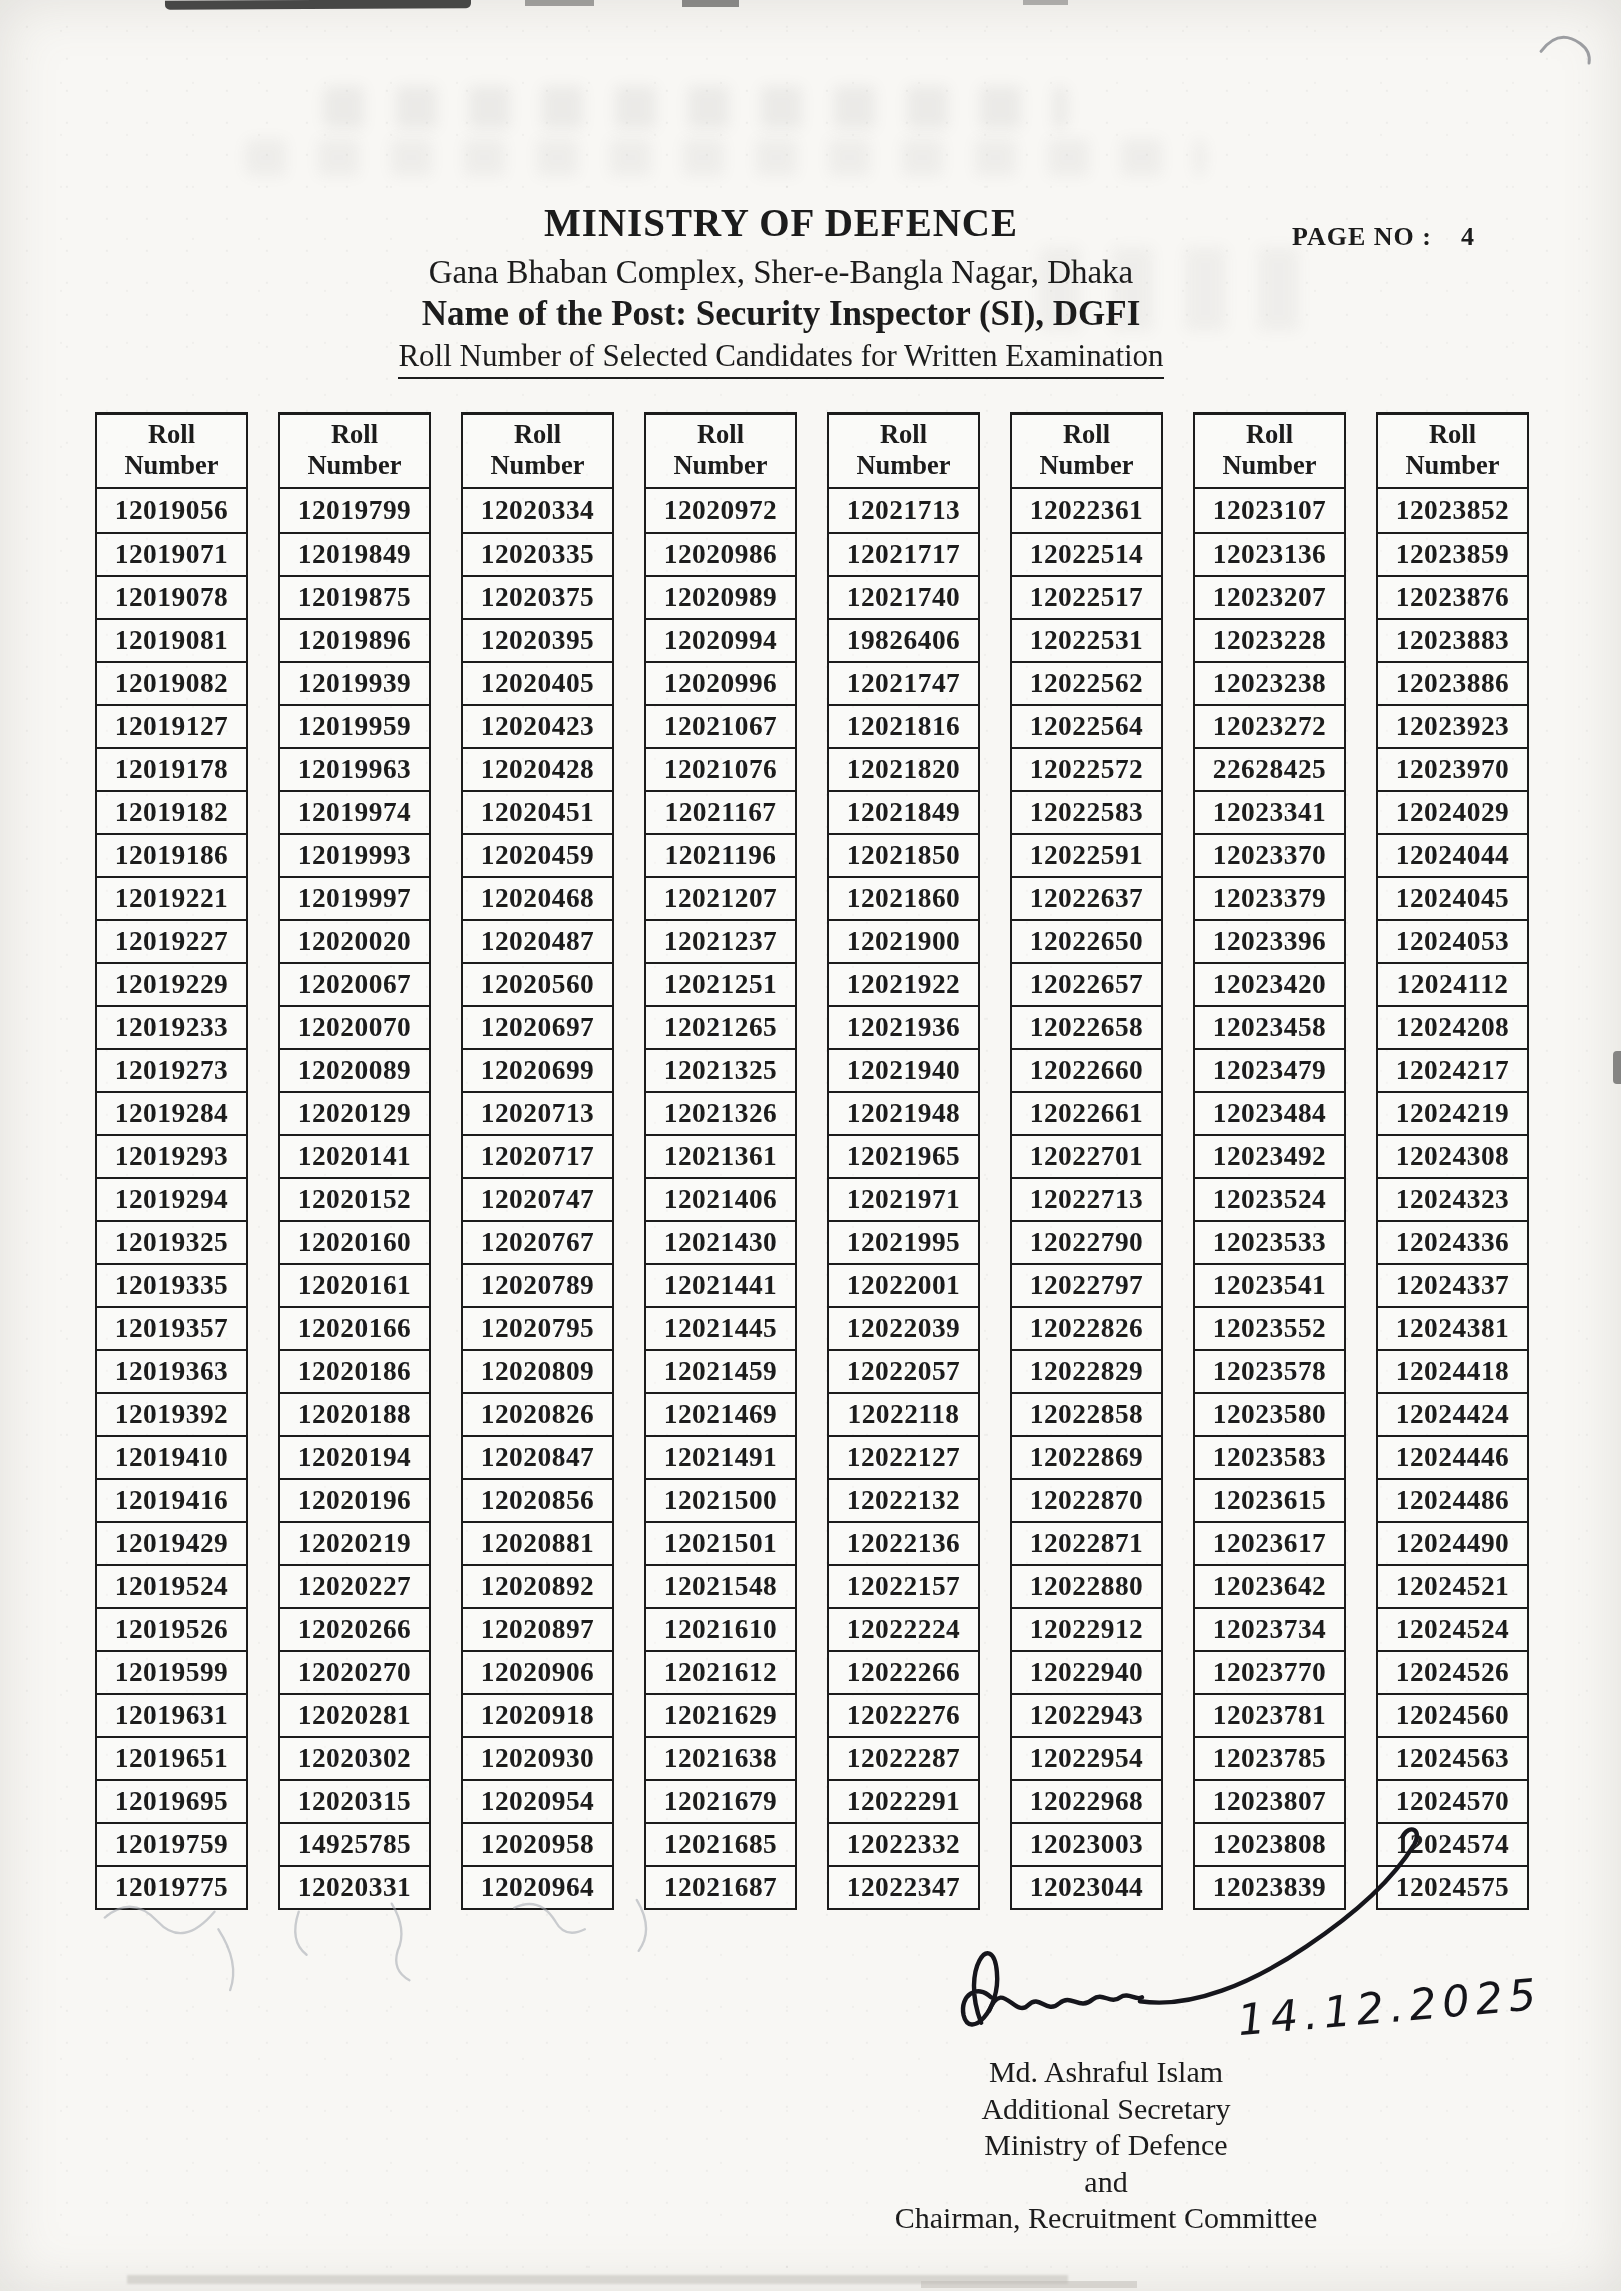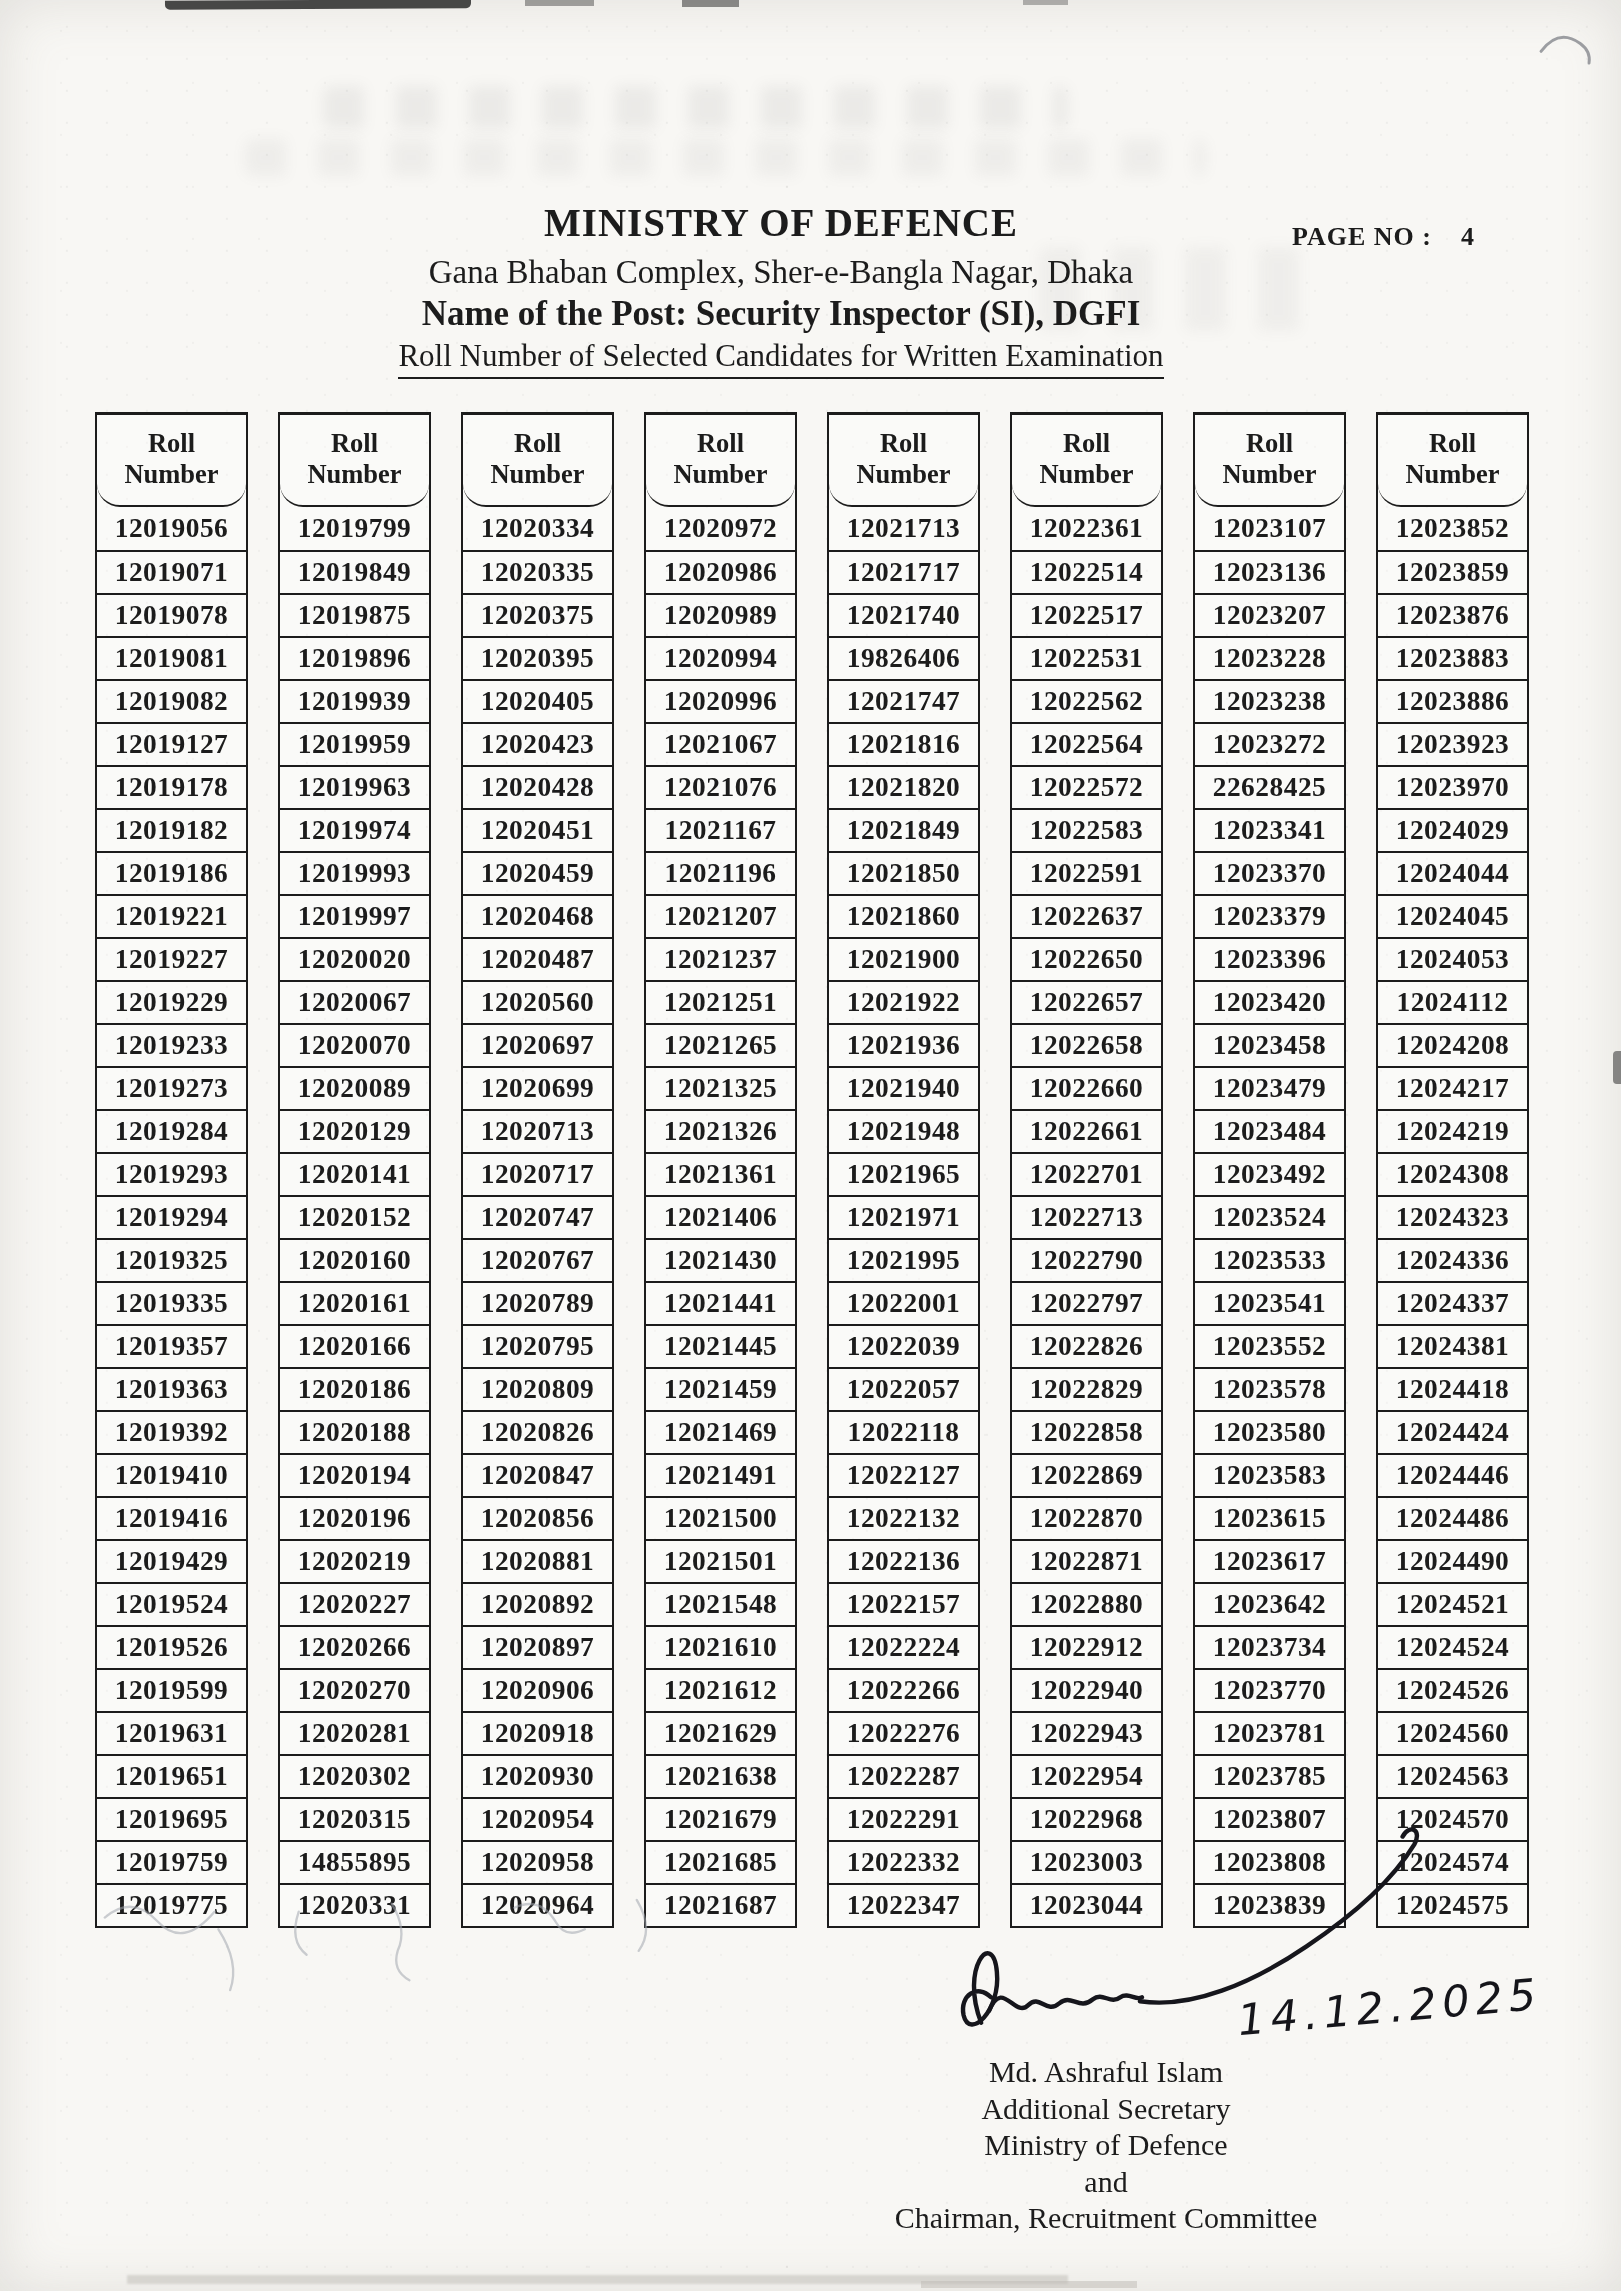--- a/index.html
+++ b/index.html
@@ -33,25 +33,24 @@
   .post{top:294px;font-size:35px;font-weight:bold;}
   .listtitle{top:338px;font-size:31px;}
   .underlined{display:inline-block;border-bottom:2.9px solid var(--ink);padding-bottom:2.9px;}
   .pageno{position:absolute;left:1292px;top:222px;font-size:26px;font-weight:bold;letter-spacing:1px;white-space:nowrap;}
   .pageno .num{margin-left:29px;}
 
   
   .rolltable{position:absolute;left:95px;top:412px;display:flex;gap:30px;}
   .col{width:153px;border:2.9px solid var(--ink);border-top-width:3.9px;box-sizing:border-box;background:rgba(255,255,255,.35);}
   .hcell{
-    height:92px;border-bottom:2.9px solid var(--ink);box-sizing:border-box;
+    height:74px;border-bottom:2.9px solid var(--ink);box-sizing:border-box;
     font-weight:bold;font-size:26.5px;line-height:1.15;
     display:flex;align-items:center;justify-content:center;text-align:center;
     padding:2px 7.8px 4.9px;
-    border-radius:23px;
   }
   .cell{
     height:43px;border-top:2.5px solid var(--ink);box-sizing:border-box;
     display:flex;align-items:center;justify-content:center;
     font-weight:bold;font-size:27.4px;letter-spacing:0.5px;
   }
   .cell:nth-child(2){border-top:none;}
 
   
   .signature-svg{position:absolute;left:887px;top:1815px;}
@@ -175,21 +174,21 @@
         <div class="cell">12020188</div>
         <div class="cell">12020194</div>
         <div class="cell">12020196</div>
         <div class="cell">12020219</div>
         <div class="cell">12020227</div>
         <div class="cell">12020266</div>
         <div class="cell">12020270</div>
         <div class="cell">12020281</div>
         <div class="cell">12020302</div>
         <div class="cell">12020315</div>
-        <div class="cell">14855895</div>
+        <div class="cell">14925785</div>
         <div class="cell">12020331</div>
       </div>
       <div class="col">
         <div class="hcell">Roll Number</div>
         <div class="cell">12020334</div>
         <div class="cell">12020335</div>
         <div class="cell">12020375</div>
         <div class="cell">12020395</div>
         <div class="cell">12020405</div>
         <div class="cell">12020423</div>

